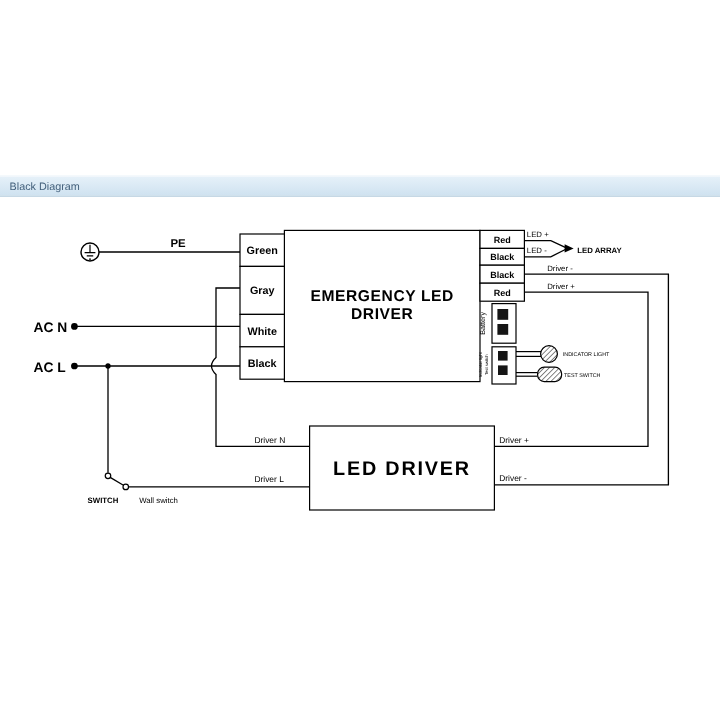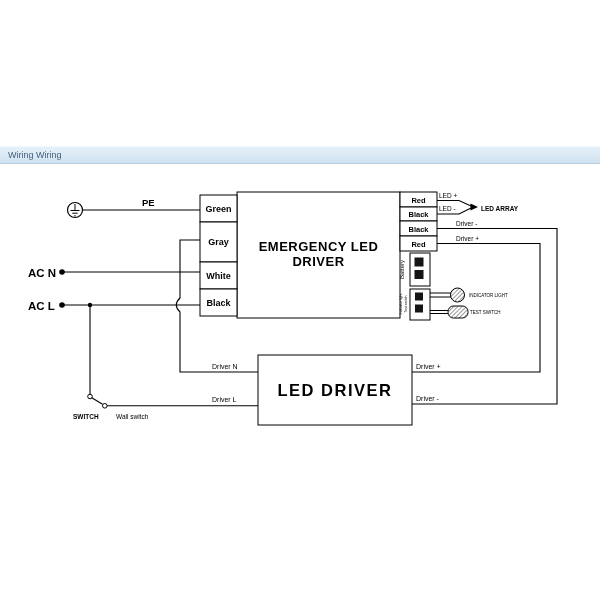--- a/index.html
+++ b/index.html
@@ -32,21 +32,21 @@
   .f35{font-size:3.5px;}
   .box-title{font-size:13px;font-weight:bold;letter-spacing:0.5px;}
   .box-title-lg{font-size:16.5px;font-weight:bold;letter-spacing:1.5px;}
 </style>
 </head>
 <body>
 
 <div class="page">
 
   <div class="header-bar">
-    <span>Wiring Wiring</span>
+    <span>Black Diagram</span>
   </div>
 
   <div class="canvas">
     <svg width="600" height="600" viewBox="0 0 600 600">
       <defs>
         <pattern id="hatch" width="3" height="3" patternUnits="userSpaceOnUse" patternTransform="rotate(45)">
           <line x1="0" y1="0" x2="0" y2="3" stroke="#333" stroke-width="1"></line>
         </pattern>
       </defs>
 

